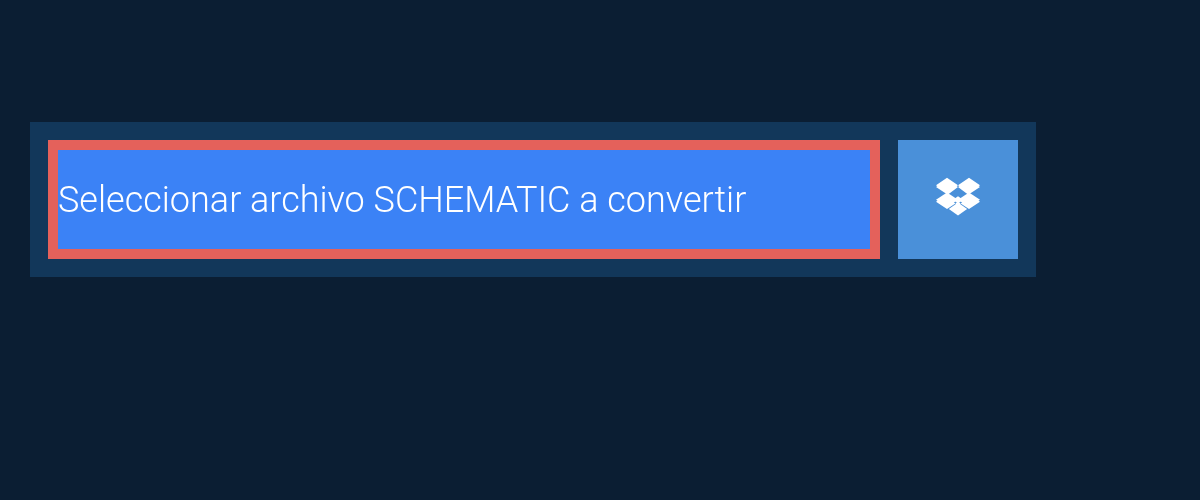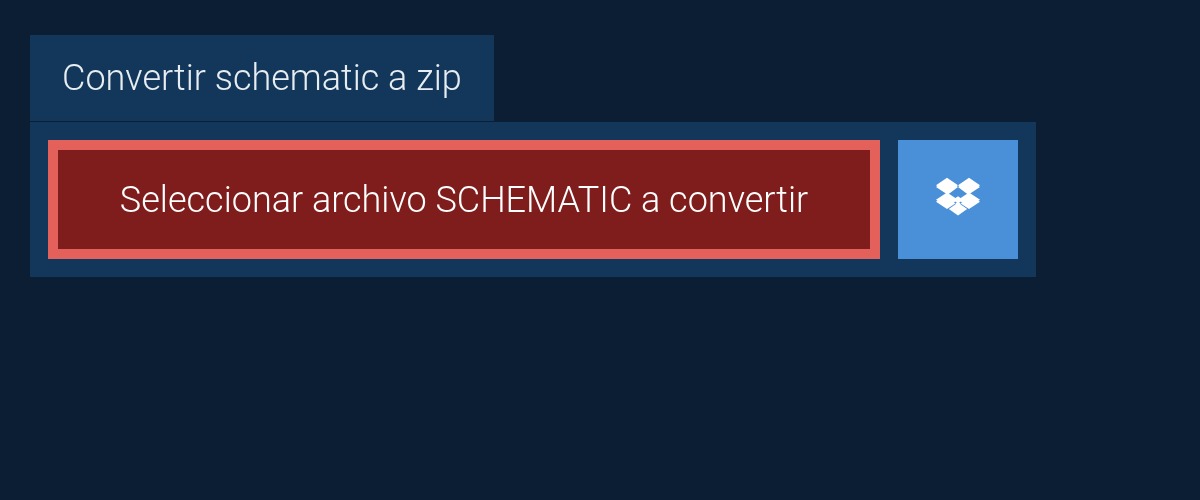--- a/index.html
+++ b/index.html
@@ -37,28 +37,27 @@
       height: 155px;
       background: #12375a;
       display: flex;
       align-items: center;
       padding: 18px;
       gap: 18px;
     }
     .select-button {
       flex: 1;
       height: 100%;
-      background: #7f1d1d;
+      background: #3b82f6;
       border: 10px solid #e4615b;
       color: #ffffff;
       font-size: 36px;
       font-weight: 300;
       display: flex;
       align-items: center;
-      justify-content: center;
       cursor: pointer;
     }
     .dropbox-button {
       width: 120px;
       height: 100%;
       background: #4a90d9;
       display: flex;
       align-items: center;
       justify-content: center;
       cursor: pointer;
@@ -66,23 +65,20 @@
     .dropbox-button svg {
       width: 44px;
       height: 44px;
       fill: #ffffff;
     }
   </style>
 </head>
 <body>
 
 <div class="container">
-  <div class="tab">
-    <span>Convertir schematic a zip</span>
-  </div>
 
   <div class="panel">
     <div class="select-button">
       <span>Seleccionar archivo SCHEMATIC a convertir</span>
     </div>
     <div class="dropbox-button">
       <span>
         <svg viewBox="0 0 24 24">
           <path d="M6 2L0 6l6 4-6 4 6 4 6-4 6 4 6-4-6-4 6-4-6-4-6 4zm0 8.5L12 6l6 4.5L12 15zm6 5.5l-3.5-2.5L12 11l3.5 2.5z"></path>
           <path d="M7.5 1.5L12 4.5 16.5 1.5 22 5.5 16.5 9 22 12.5 16.5 16.5 12 13.5 7.5 16.5 2 12.5 7.5 9 2 5.5z M12 4.5L7.5 9 12 13 16.5 9z M12 15l-4 3 4 3 4-3z" fill="none"></path>

